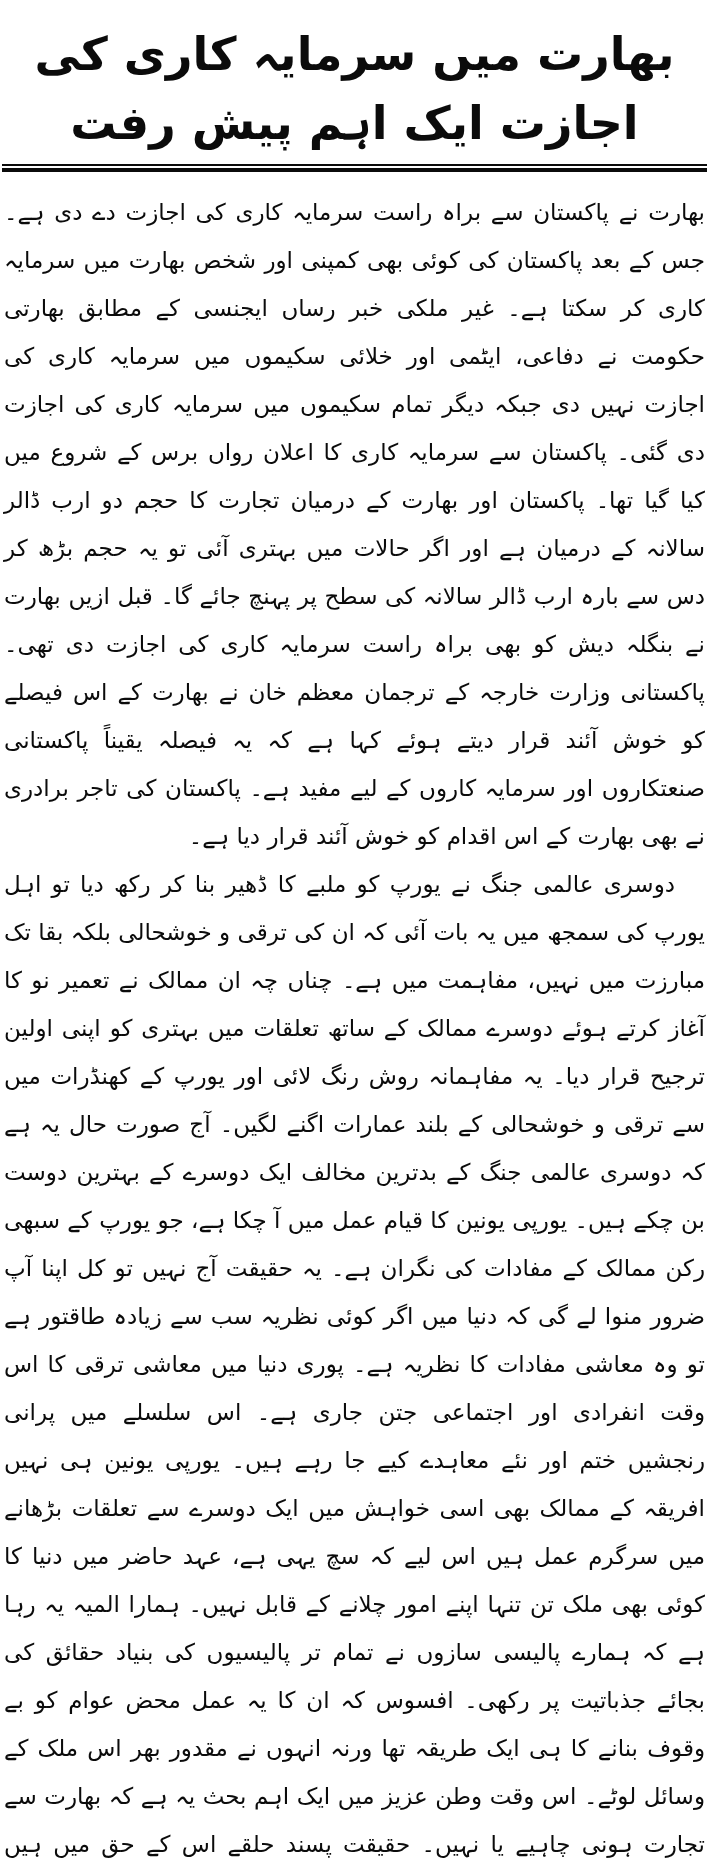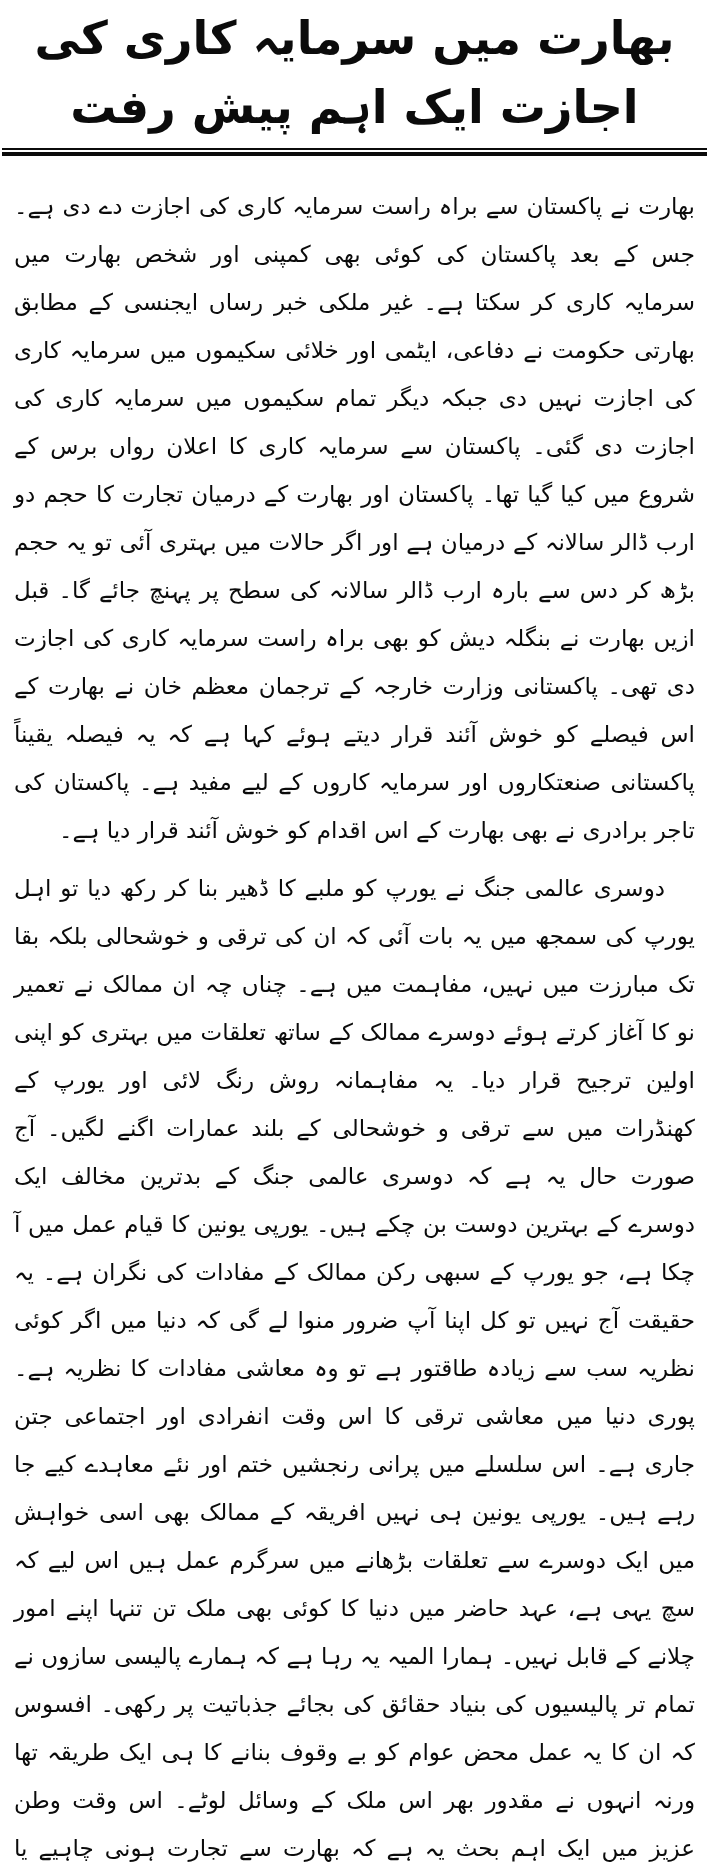--- a/index.html
+++ b/index.html
@@ -16,21 +16,21 @@
   }
   .page {
     width: 709px;
     height: 1875px;
     background: #ffffff;
     box-sizing: border-box;
     direction: rtl;
   }
   .headline {
     margin: 0;
-    padding: 4px 6px 2px 6px;
+    padding: 20px 6px 2px 6px;
     text-align: center;
     font-weight: bold;
     font-size: 46px;
     line-height: 1.5;
     letter-spacing: 0px;
     color: #0b0b0b;
     font-family: "DejaVu Sans", sans-serif;
   }
   .rule {
     margin: 4px 2px 6px 2px;
@@ -50,21 +50,21 @@
     overflow: hidden;
     padding: 10px 4px 0 4px;
     font-size: 23px;
     line-height: 48px;
     text-align: justify;
     text-align-last: right;
     color: #0b0b0b;
     font-family: "DejaVu Sans", sans-serif;
   }
   .article p {
-    margin: 10px;
+    margin: 0;
     padding: 0;
   }
   .article p.indented {
     text-indent: 30px;
   }
 </style>
 </head>
 <body>
 
 <div class="page">

